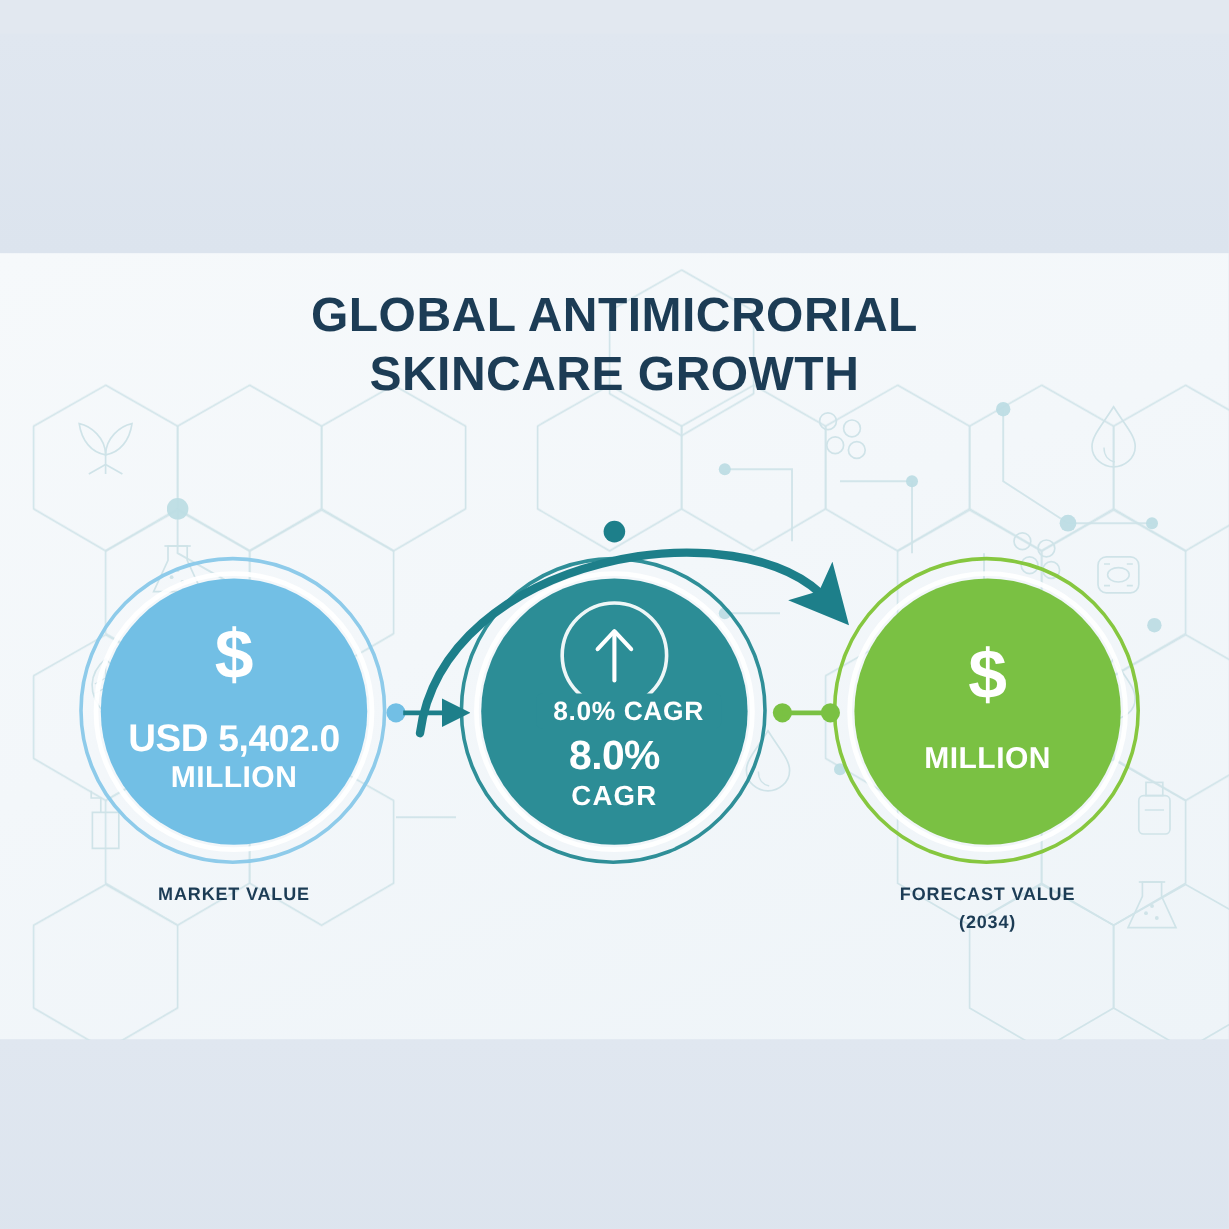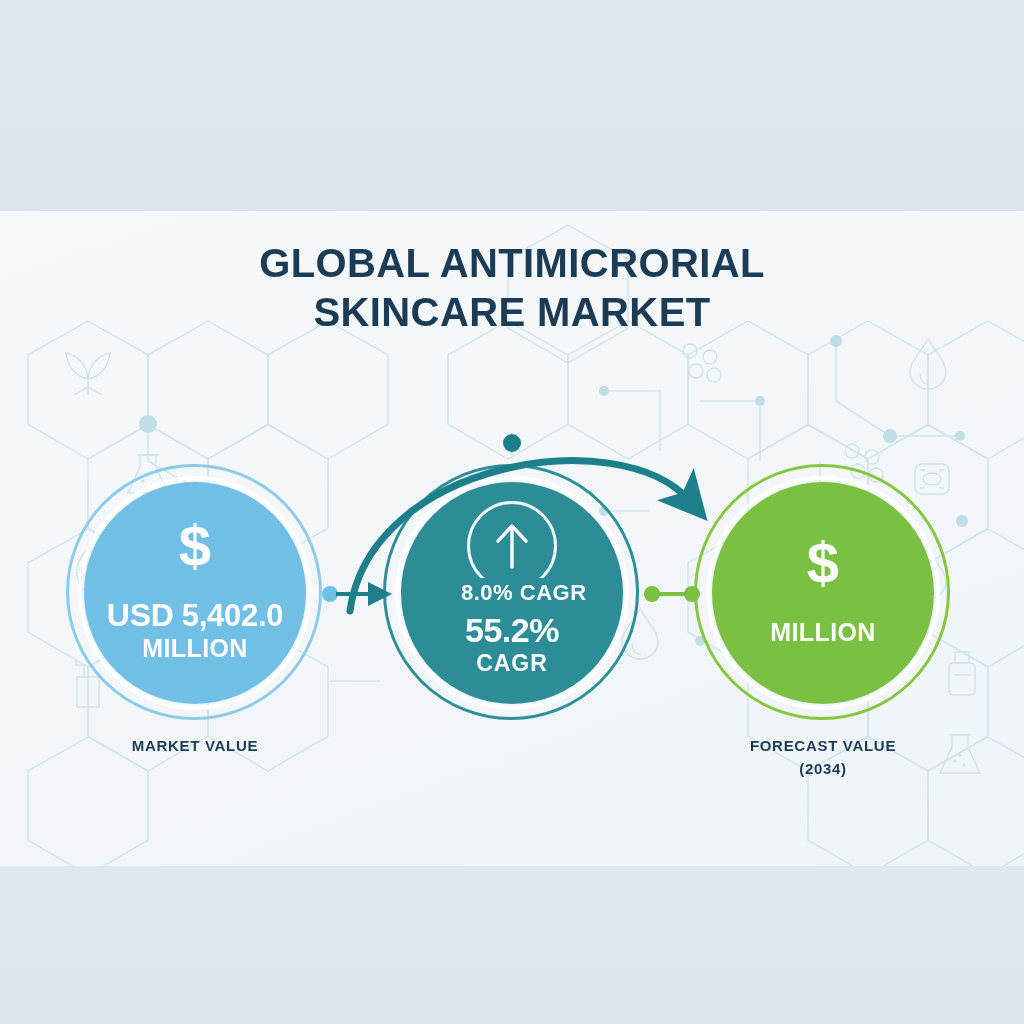--- a/index.html
+++ b/index.html
@@ -362,21 +362,21 @@
         <marker id="arrowhead-teal" markerWidth="7" markerHeight="7" refX="3.2" refY="3.5" orient="auto">
           <path d="M0,0 L7,3.5 L0,7 L1.6,3.5 Z" fill="#1d7f8a"></path>
         </marker>
       </defs>
       <path d="M350,400 C370,250 620,210 690,290" fill="none" stroke="#1d7f8a" stroke-width="7" marker-end="url(#arrowhead-teal)" stroke-linecap="round"></path>
       <circle cx="512" cy="232" r="9" fill="#1d7f8a"></circle>
     </svg>
 
     <div id="title">
       <span class="line">GLOBAL ANTIMICRORIAL</span>
-      <span class="line">SKINCARE MARKET</span>
+      <span class="line">SKINCARE GROWTH</span>
     </div>
 
     <div id="cagr-pill">8.0% CAGR</div>
 
     <svg id="connectors" viewBox="0 0 1024 655">
       <defs>
         <marker id="mini-arrow-teal" markerWidth="6" markerHeight="6" refX="2.5" refY="3" orient="auto">
           <path d="M0,0 L6,3 L0,6 Z" fill="#1d7f8a"></path>
         </marker>
         <marker id="mini-dot-green" markerWidth="6" markerHeight="6" refX="3" refY="3" orient="auto">
@@ -414,21 +414,21 @@
         <div class="ring-inner"></div>
         <div class="ring-outer"></div>
       </div>
       <div class="bubble-content">
         <div class="arrow-circle">
           <svg width="44" height="50" viewBox="0 0 44 50" aria-hidden="true">
             <path d="M22,46 L22,6" stroke="#ffffff" stroke-width="3.4" fill="none" stroke-linecap="round"></path>
             <path d="M8,20 L22,5 L36,20" stroke="#ffffff" stroke-width="3.4" fill="none" stroke-linecap="round" stroke-linejoin="round"></path>
           </svg>
         </div>
-        <div class="pct">55.2%</div>
+        <div class="pct">8.0%</div>
         <div class="pct-sub">CAGR</div>
       </div>
     </div>
 
     <div class="node" id="node-3">
       <div class="bubble">
         <div class="disc"></div>
         <div class="ring-inner"></div>
         <div class="ring-outer"></div>
       </div>

